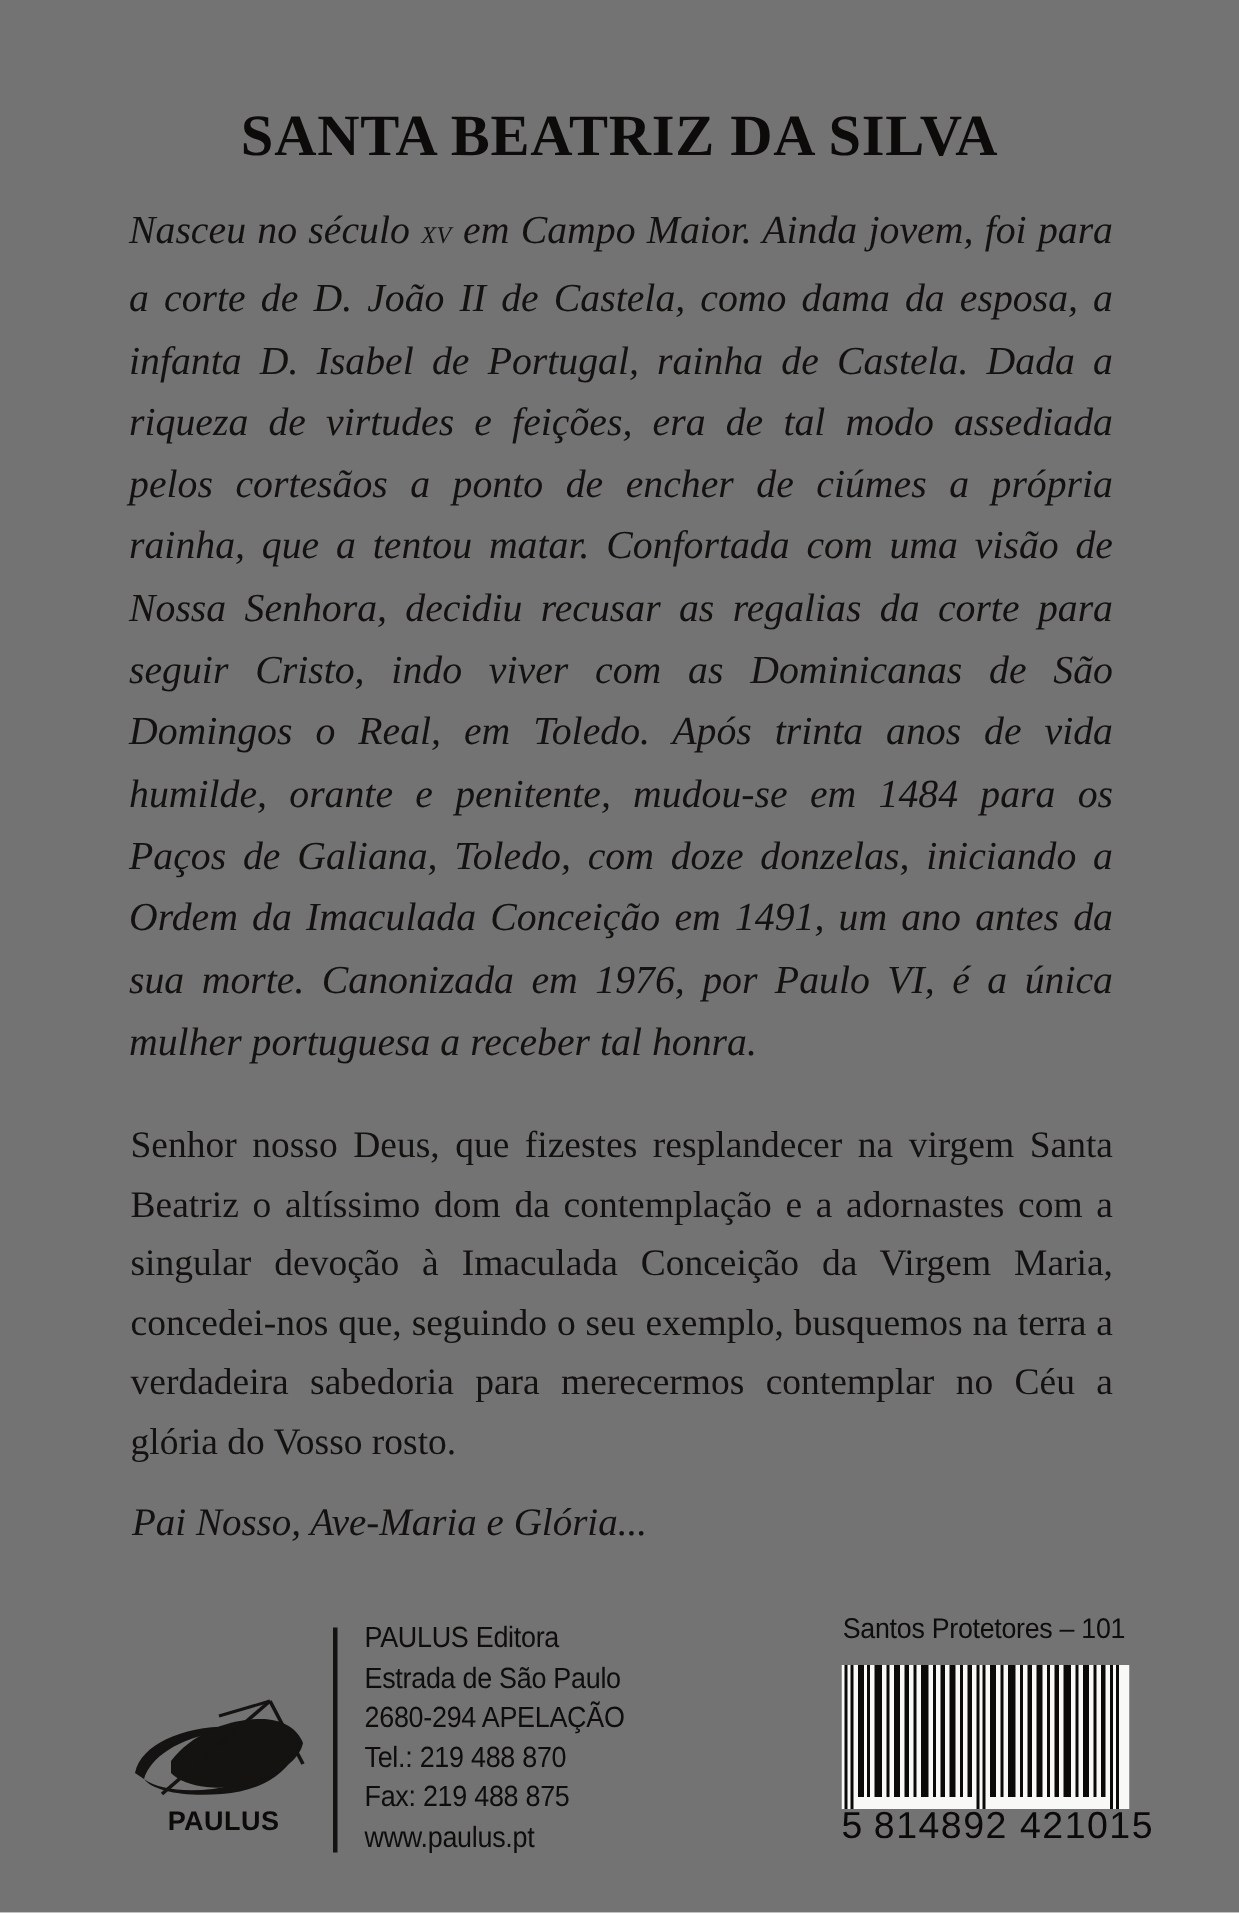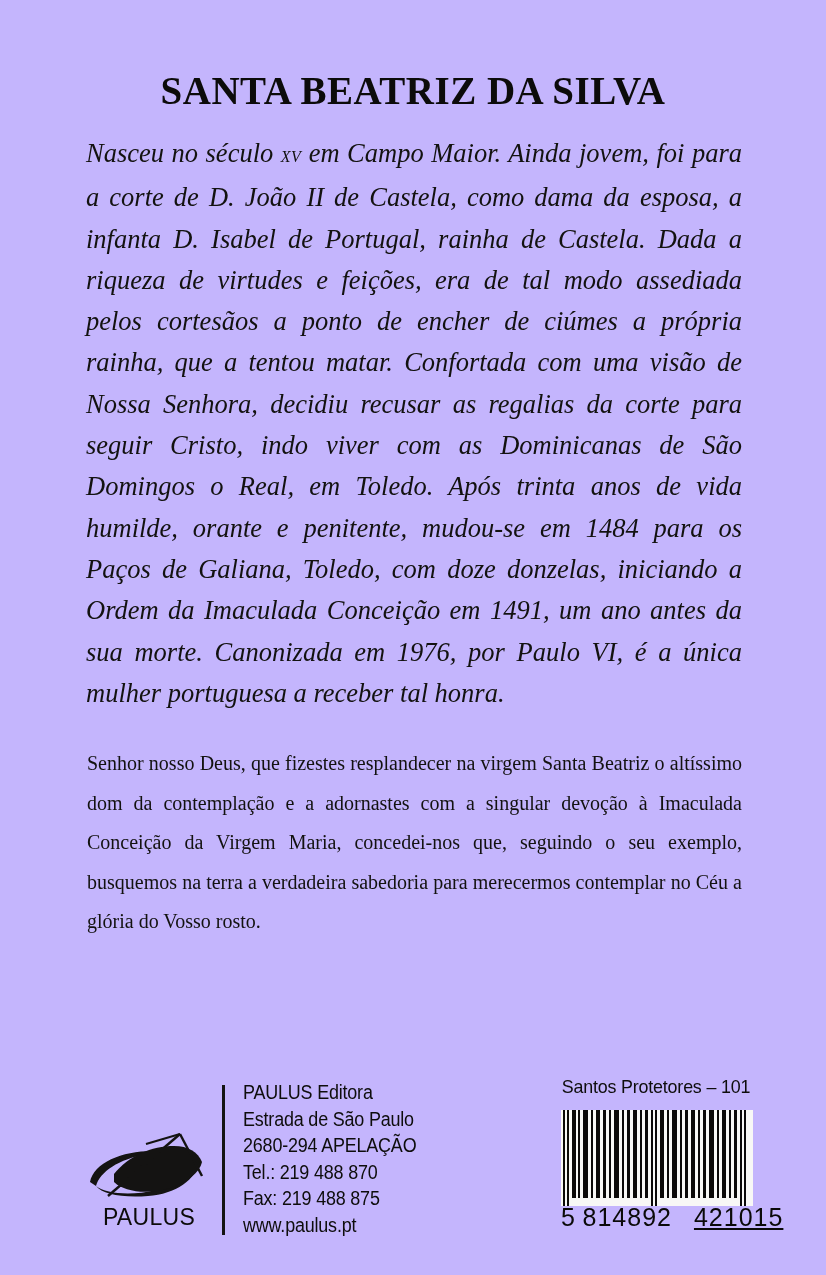--- a/index.html
+++ b/index.html
@@ -4,21 +4,21 @@
 <style>
   html, body {
     margin: 0;
     padding: 0;
     background: #ffffff;
   }
   .page {
     position: relative;
     width: 826px;
     height: 1275px;
-    background: #c4b5fd;
+    background: #737373;
     overflow: hidden;
     font-family: "Liberation Serif", serif;
     color: #100f0d;
   }
 
   
   .title {
     position: absolute;
     left: 0;
     top: 68px;
@@ -61,21 +61,21 @@
     font-size: 27px;
     color: #0c0b0a;
   }
 
   
   .prayer {
     position: absolute;
     left: 87px;
     top: 744px;
     width: 655px;
-    font-size: 20px;
+    font-size: 25px;
     line-height: 39.6px;
     text-align: justify;
     text-align-last: left;
     color: #131210;
   }
 
   
   .closing {
     position: absolute;
     left: 88px;
@@ -101,22 +101,22 @@
     width: 128px;
     height: 92px;
   }
   .logo-word {
     position: absolute;
     left: 2px;
     top: 94px;
     width: 126px;
     text-align: center;
     font-family: "Liberation Sans", sans-serif;
-    font-weight: normal;
-    font-size: 23px;
+    font-weight: bold;
+    font-size: 18px;
     letter-spacing: 0.3px;
     color: #0c0b0a;
   }
 
   .footer-divider {
     position: absolute;
     left: 222px;
     top: 1085px;
     width: 3px;
     height: 150px;
@@ -173,36 +173,37 @@
     height: 30px;
     font-family: "Liberation Sans", sans-serif;
     font-size: 25px;
     letter-spacing: 0.6px;
     color: #0b0a09;
     display: flex;
     align-items: center;
   }
   .bc-lead { margin-right: 7px; }
   .bc-left { letter-spacing: 1px; }
-  .bc-right { margin-left: 22px; letter-spacing: 1px; text-decoration: underline; }
+  .bc-right { margin-left: 8px; letter-spacing: 1px; }
 </style>
 </head>
 <body>
 
 <div class="page">
 
   <div class="title">SANTA BEATRIZ DA SILVA</div>
 
   <div class="bio">
     <span>Nasceu no século </span><span class="smallcaps">XV</span><span> em Campo Maior. Ainda jovem, foi para a corte de D. João II de Castela, como dama da esposa, a infanta D. Isabel de Portugal, rainha de Castela. Dada a riqueza de virtudes e feições, era de tal modo assediada pelos cortesãos a ponto de encher de ciúmes a própria rainha, que a tentou matar. Confortada com uma visão de Nossa Senhora, decidiu recusar as regalias da corte para seguir Cristo, indo viver com as Dominicanas de São Domingos o Real, em Toledo. Após trinta anos de vida humilde, orante e penitente, mudou-se em 1484 para os Paços de Galiana, Toledo, com doze donzelas, iniciando a Ordem da Imaculada Conceição em 1491, um ano antes da sua morte. Canonizada em 1976, por Paulo VI, é a única mulher portuguesa a receber tal honra.</span>
   </div>
 
 
   <div class="prayer">Senhor nosso Deus, que fizestes resplandecer na virgem Santa Beatriz o altíssimo dom da contemplação e a adornastes com a singular devoção à Imaculada Conceição da Virgem Maria, concedei-nos que, seguindo o seu exemplo, busquemos na terra a verdadeira sabedoria para merecermos contemplar no Céu a glória do Vosso rosto.</div>
 
+  <div class="closing">Pai Nosso, Ave-Maria e Glória...</div>
 
   <div class="logo-block">
     <svg class="logo-mark" viewBox="0 0 128 92">
       <path d="M6 72 C10 52, 40 40, 72 41 C96 42, 112 50, 116 62 C110 48, 88 40, 64 44 C34 49, 16 62, 12 76 Z" fill="#141312"></path>
       <path d="M12 76 C22 84, 48 86, 72 80 C96 74, 112 62, 116 50 C112 70, 92 84, 64 86 C38 88, 18 84, 12 76 Z" fill="#141312"></path>
       <path d="M30 64 C44 46, 68 36, 90 36 C104 36, 114 42, 118 52 C116 62, 104 72, 86 78 C64 85, 40 82, 30 72 Z" fill="#141312"></path>
       <line x1="24" y1="86" x2="96" y2="24" stroke="#141312" stroke-width="2.4"></line>
       <line x1="96" y1="24" x2="118" y2="66" stroke="#141312" stroke-width="2.4"></line>
       <line x1="96" y1="24" x2="62" y2="34" stroke="#141312" stroke-width="2"></line>
     </svg>

